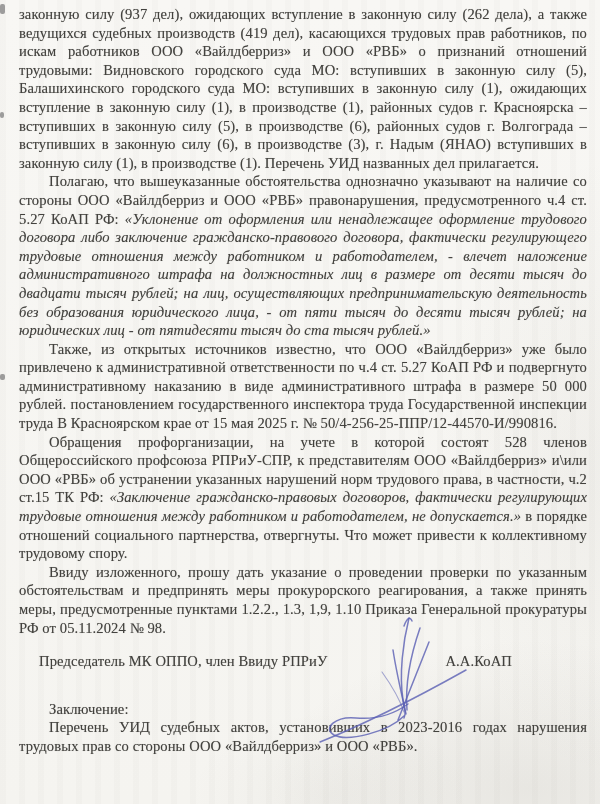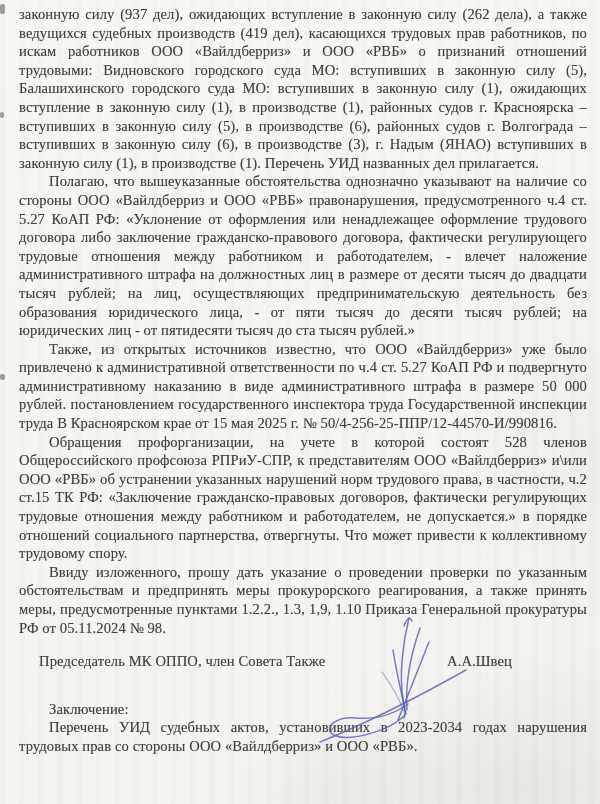--- a/index.html
+++ b/index.html
@@ -27,21 +27,21 @@
     top: 5px;
     font-size: 14.6px;
     line-height: 18.6px;
     text-align: justify;
     text-shadow: 0 0 0.7px rgba(70,70,70,0.42);
     letter-spacing: 0.1px;
   }
 
   .textblock p { margin: 0; }
   p.indent { text-indent: 30px; }
-  .it { }
+  .it { font-style: italic; }
 
   .sig-row {
     display: flex;
     justify-content: space-between;
     align-items: baseline;
     margin-top: 15px;
   }
   .sig-label { margin-left: 20px; white-space: nowrap; }
   .sig-name { margin-right: 75px; white-space: nowrap; }
 
@@ -83,27 +83,27 @@
 
     <div>
         <p><span>законную силу (937 дел), ожидающих вступление в законную силу (262 дела), а также ведущихся судебных производств (419 дел), касающихся трудовых прав работников, по искам работников ООО «Вайлдберриз» и ООО «РВБ» о признаний отношений трудовыми: Видновского городского суда МО: вступивших в законную силу (5), Балашихинского городского суда МО: вступивших в законную силу (1), ожидающих вступление в законную силу (1), в производстве (1), районных судов г. Красноярска – вступивших в законную силу (5), в производстве (6), районных судов г. Волгограда – вступивших в законную силу (6), в производстве (3), г. Надым (ЯНАО) вступивших в законную силу (1), в производстве (1). Перечень УИД названных дел прилагается.</span></p>
         <p class="indent"><span>Полагаю, что вышеуказанные обстоятельства однозначно указывают на наличие со стороны ООО «Вайлдберриз и ООО «РВБ» правонарушения, предусмотренного ч.4 ст. 5.27 КоАП РФ: </span><span class="it">«Уклонение от оформления или ненадлежащее оформление трудового договора либо заключение гражданско-правового договора, фактически регулирующего трудовые отношения между работником и работодателем, - влечет наложение административного штрафа на должностных лиц в размере от десяти тысяч до двадцати тысяч рублей; на лиц, осуществляющих предпринимательскую деятельность без образования юридического лица, - от пяти тысяч до десяти тысяч рублей; на юридических лиц - от пятидесяти тысяч до ста тысяч рублей.»</span></p>
         <p class="indent"><span>Также, из открытых источников известно, что ООО «Вайлдберриз» уже было привлечено к административной ответственности по ч.4 ст. 5.27 КоАП РФ и подвергнуто административному наказанию в виде административного штрафа в размере 50 000 рублей. постановлением государственного инспектора труда Государственной инспекции труда В Красноярском крае от 15 мая 2025 г. № 50/4-256-25-ППР/12-44570-И/990816.</span></p>
         <p class="indent"><span>Обращения профорганизации, на учете в которой состоят 528 членов Общероссийского профсоюза РПРиУ-СПР, к представителям ООО «Вайлдберриз» и\или ООО «РВБ» об устранении указанных нарушений норм трудового права, в частности, ч.2 ст.15 ТК РФ: </span><span class="it">«Заключение гражданско-правовых договоров, фактически регулирующих трудовые отношения между работником и работодателем, не допускается.»</span><span> в порядке отношений социального партнерства, отвергнуты. Что может привести к коллективному трудовому спору.</span></p>
         <p class="indent"><span>Ввиду изложенного, прошу дать указание о проведении проверки по указанным обстоятельствам и предпринять меры прокурорского реагирования, а также принять меры, предусмотренные пунктами 1.2.2., 1.3, 1,9, 1.10 Приказа Генеральной прокуратуры РФ от 05.11.2024 № 98.</span></p>
       </div>
 
     <div class="sig-row">
-      <span class="sig-label">Председатель МК ОППО, член Совета Также</span>
-      <span class="sig-name">А.А.Швец</span>
+      <span class="sig-label">Председатель МК ОППО, член Ввиду РПРиУ</span>
+      <span class="sig-name">А.А.КоАП</span>
     </div>
 
     <div class="attachment">
       <p class="indent">Заключение:</p>
-      <p class="indent">Перечень УИД судебных актов, установивших в 2023-2034 годах нарушения трудовых прав со стороны ООО «Вайлдберриз» и ООО «РВБ».</p>
+      <p class="indent">Перечень УИД судебных актов, установивших в 2023-2016 годах нарушения трудовых прав со стороны ООО «Вайлдберриз» и ООО «РВБ».</p>
     </div>
 
   </div>
 
   <svg class="signature-svg" viewBox="0 0 178 142" xmlns="http://www.w3.org/2000/svg">
     <g stroke="#5d62b4">
       <path d="M113 6 C107 30 103 62 107 88 C109 98 110 102 108 106"></path>
       <path d="M124 16 C115 42 109 72 111 98"></path>
       <path d="M97 38 C100 58 105 80 110 102"></path>
       <path d="M133 30 C123 55 112 83 102 108"></path>

